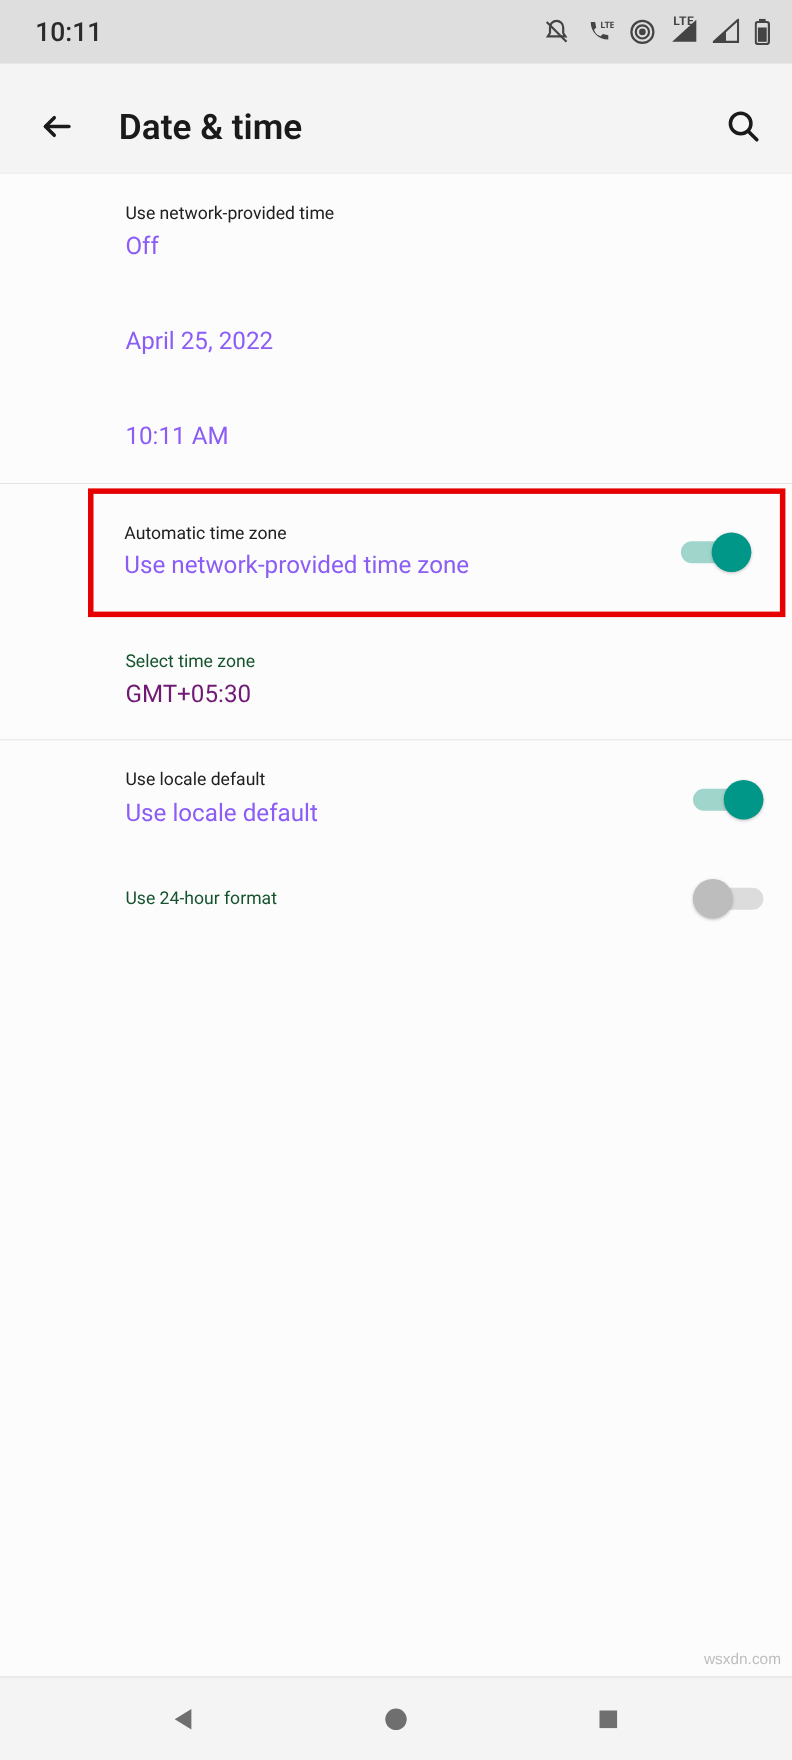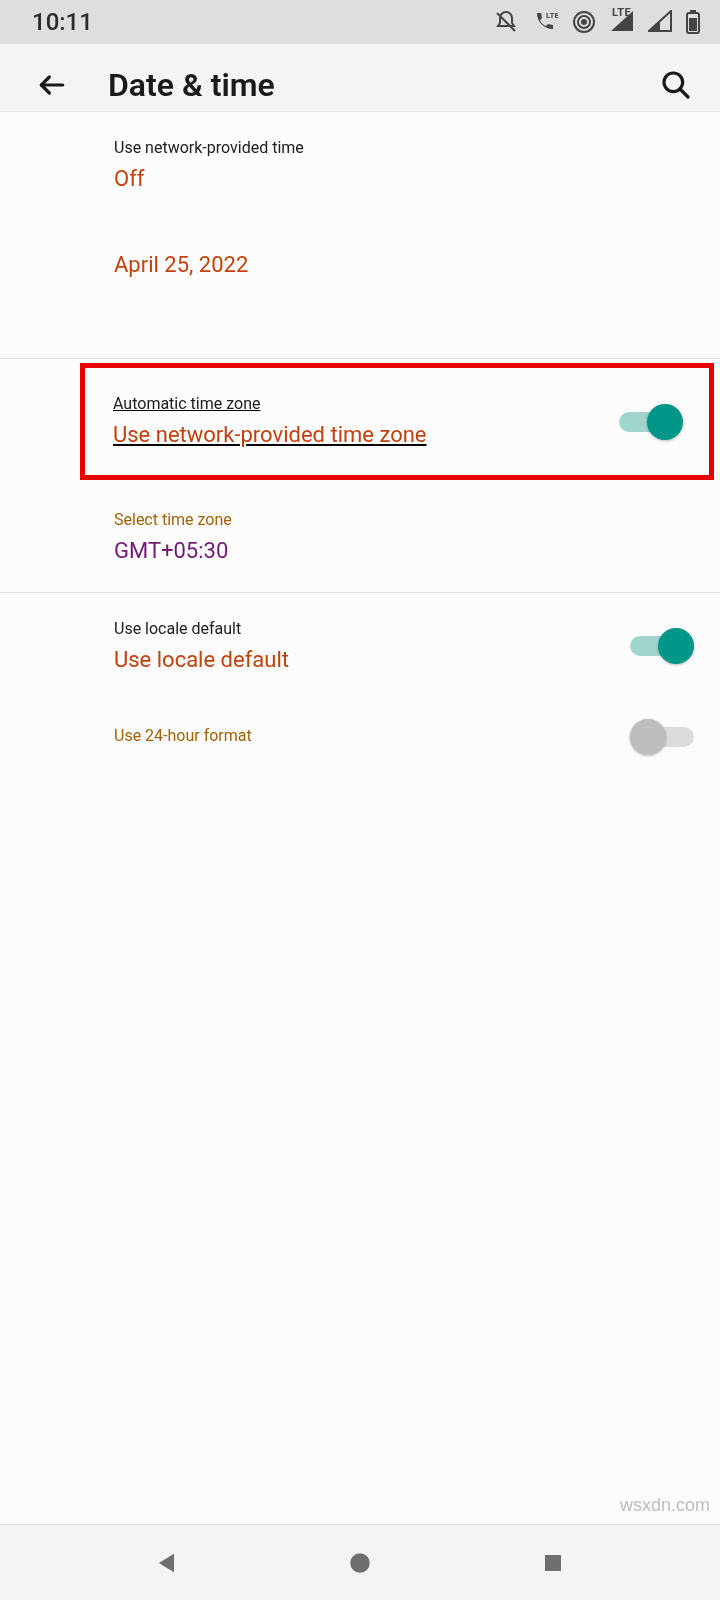--- a/index.html
+++ b/index.html
@@ -1,57 +1,57 @@
 <!DOCTYPE html>
 <html><head>
 <meta charset="utf-8">
 <style>
   * { box-sizing: border-box; margin: 0; padding: 0; }
   html, body { width: 720px; height: 1600px; font-family: Roboto, "Segoe UI", Arial, sans-serif; background: #fcfcfc; overflow: hidden; position: relative; }
   body { display: flex; flex-direction: column; }
 
   
-  .status-bar { height: 44px; background: #dedede; display: flex; align-items: center; justify-content: space-between; padding: 0 20px 0 32px; color: #2b2b2b; font-size: 24px; font-weight: 500; }
+  .status-bar { height: 58px; background: #dedede; display: flex; align-items: center; justify-content: space-between; padding: 0 20px 0 32px; color: #2b2b2b; font-size: 24px; font-weight: 500; }
   .status-right { display: flex; gap: 14px; }
   .status-right svg { display: block; }
   .lte-label { font-size: 11px; font-weight: 700; letter-spacing: 0.5px; }
 
   
-  .app-bar { height: 68px; background: #f4f4f4; display: flex; align-items: center; padding: 15px 20px 0 28px; border-bottom: 1px solid #eaeaea; }
+  .app-bar { height: 100px; background: #f4f4f4; display: flex; align-items: center; padding: 15px 20px 0 28px; border-bottom: 1px solid #eaeaea; }
   .app-bar .back { width: 48px; height: 48px; display:flex; align-items:center; justify-content:center; }
   .app-bar .title { font-size: 32px; font-weight: 600; color: #1a1a1a; margin-left: 32px; flex: 1; }
   .app-bar .search { width: 48px; height: 48px; display:flex; align-items:center; justify-content:center; }
 
   
   .content { flex: 1; background: #fcfcfc; overflow-y: auto; }
   .divider { height: 1px; background: #e5e5e5; }
 
   .row { padding: 26px 24px 26px 114px; position: relative; }
   .row .title { font-size: 16px; color: #202020; line-height: 1.3; }
-  .row .sub   { font-size: 22px; color: #c2410c; margin-top: 6px; line-height:1.3; }
-  .row.disabled .title { color: #a16207; }
+  .row .sub   { font-size: 22px; color: #8b5cf6; margin-top: 6px; line-height:1.3; }
+  .row.disabled .title { color: #14532d; }
   .row.disabled .sub   { color: #701a75; }
 
   .row.with-switch { padding-right: 120px; }
   .switch { position: absolute; right: 26px; top: 50%; transform: translateY(-50%); width: 64px; height: 36px; }
   .switch .track { position:absolute; left:0; right:0; top:8px; height:20px; border-radius:10px; }
   .switch .knob  { position:absolute; top:0; width:36px; height:36px; border-radius:50%; box-shadow: 0 1px 3px rgba(0,0,0,0.25); }
   .switch.on .track { background:#a0d5cc; }
   .switch.on .knob  { background:#009688; right:0; }
   .switch.disabled .track { background:#dcdcdc; }
   .switch.disabled .knob  { background:#bdbdbd; left:0; }
 
-  .highlight { border: 5px solid #e60000; margin: 4px 6px 4px 80px; text-decoration: underline; }
+  .highlight { border: 5px solid #e60000; margin: 4px 6px 4px 80px; }
   .highlight .row { padding-left: 28px; }
 
   
   .nav-bar { height: 76px; background: #f4f4f4; display:flex; align-items:center; justify-content:space-around; padding: 0 70px; border-top: 1px solid #e0e0e0; }
   .nav-btn { width: 80px; height: 48px; display:flex; align-items:center; justify-content:center; }
 
-  .watermark { position:absolute; right:10px; bottom:84px; font-size:18px; color:#bdbdbd; font-family: Arial, sans-serif; }
+  .watermark { position:absolute; right:10px; bottom:84px; font-size:14px; color:#bdbdbd; font-family: Arial, sans-serif; }
 </style>
 </head>
 <body>
 
 <div class="status-bar">
   <span>10:11</span>
   <div class="status-right">
     <span>
       <svg width="24" height="24" viewBox="0 0 24 24" fill="none" stroke="#444" stroke-width="2">
         <path d="M6 8a6 6 0 0 1 12 0v5l2 3H4l2-3V8Z"></path>
@@ -114,20 +114,21 @@
   <div class="row">
     <div class="title">Use network-provided time</div>
     <div class="sub">Off</div>
   </div>
 
   <div class="row">
     <div class="sub">April 25, 2022</div>
   </div>
 
   <div class="row">
+    <div class="sub">10:11 AM</div>
   </div>
 
   <div class="divider"></div>
 
   <div class="highlight">
     <div class="row with-switch">
       <div class="title">Automatic time zone</div>
       <div class="sub">Use network-provided time zone</div>
       <div class="switch on">
           <div class="track"></div>

